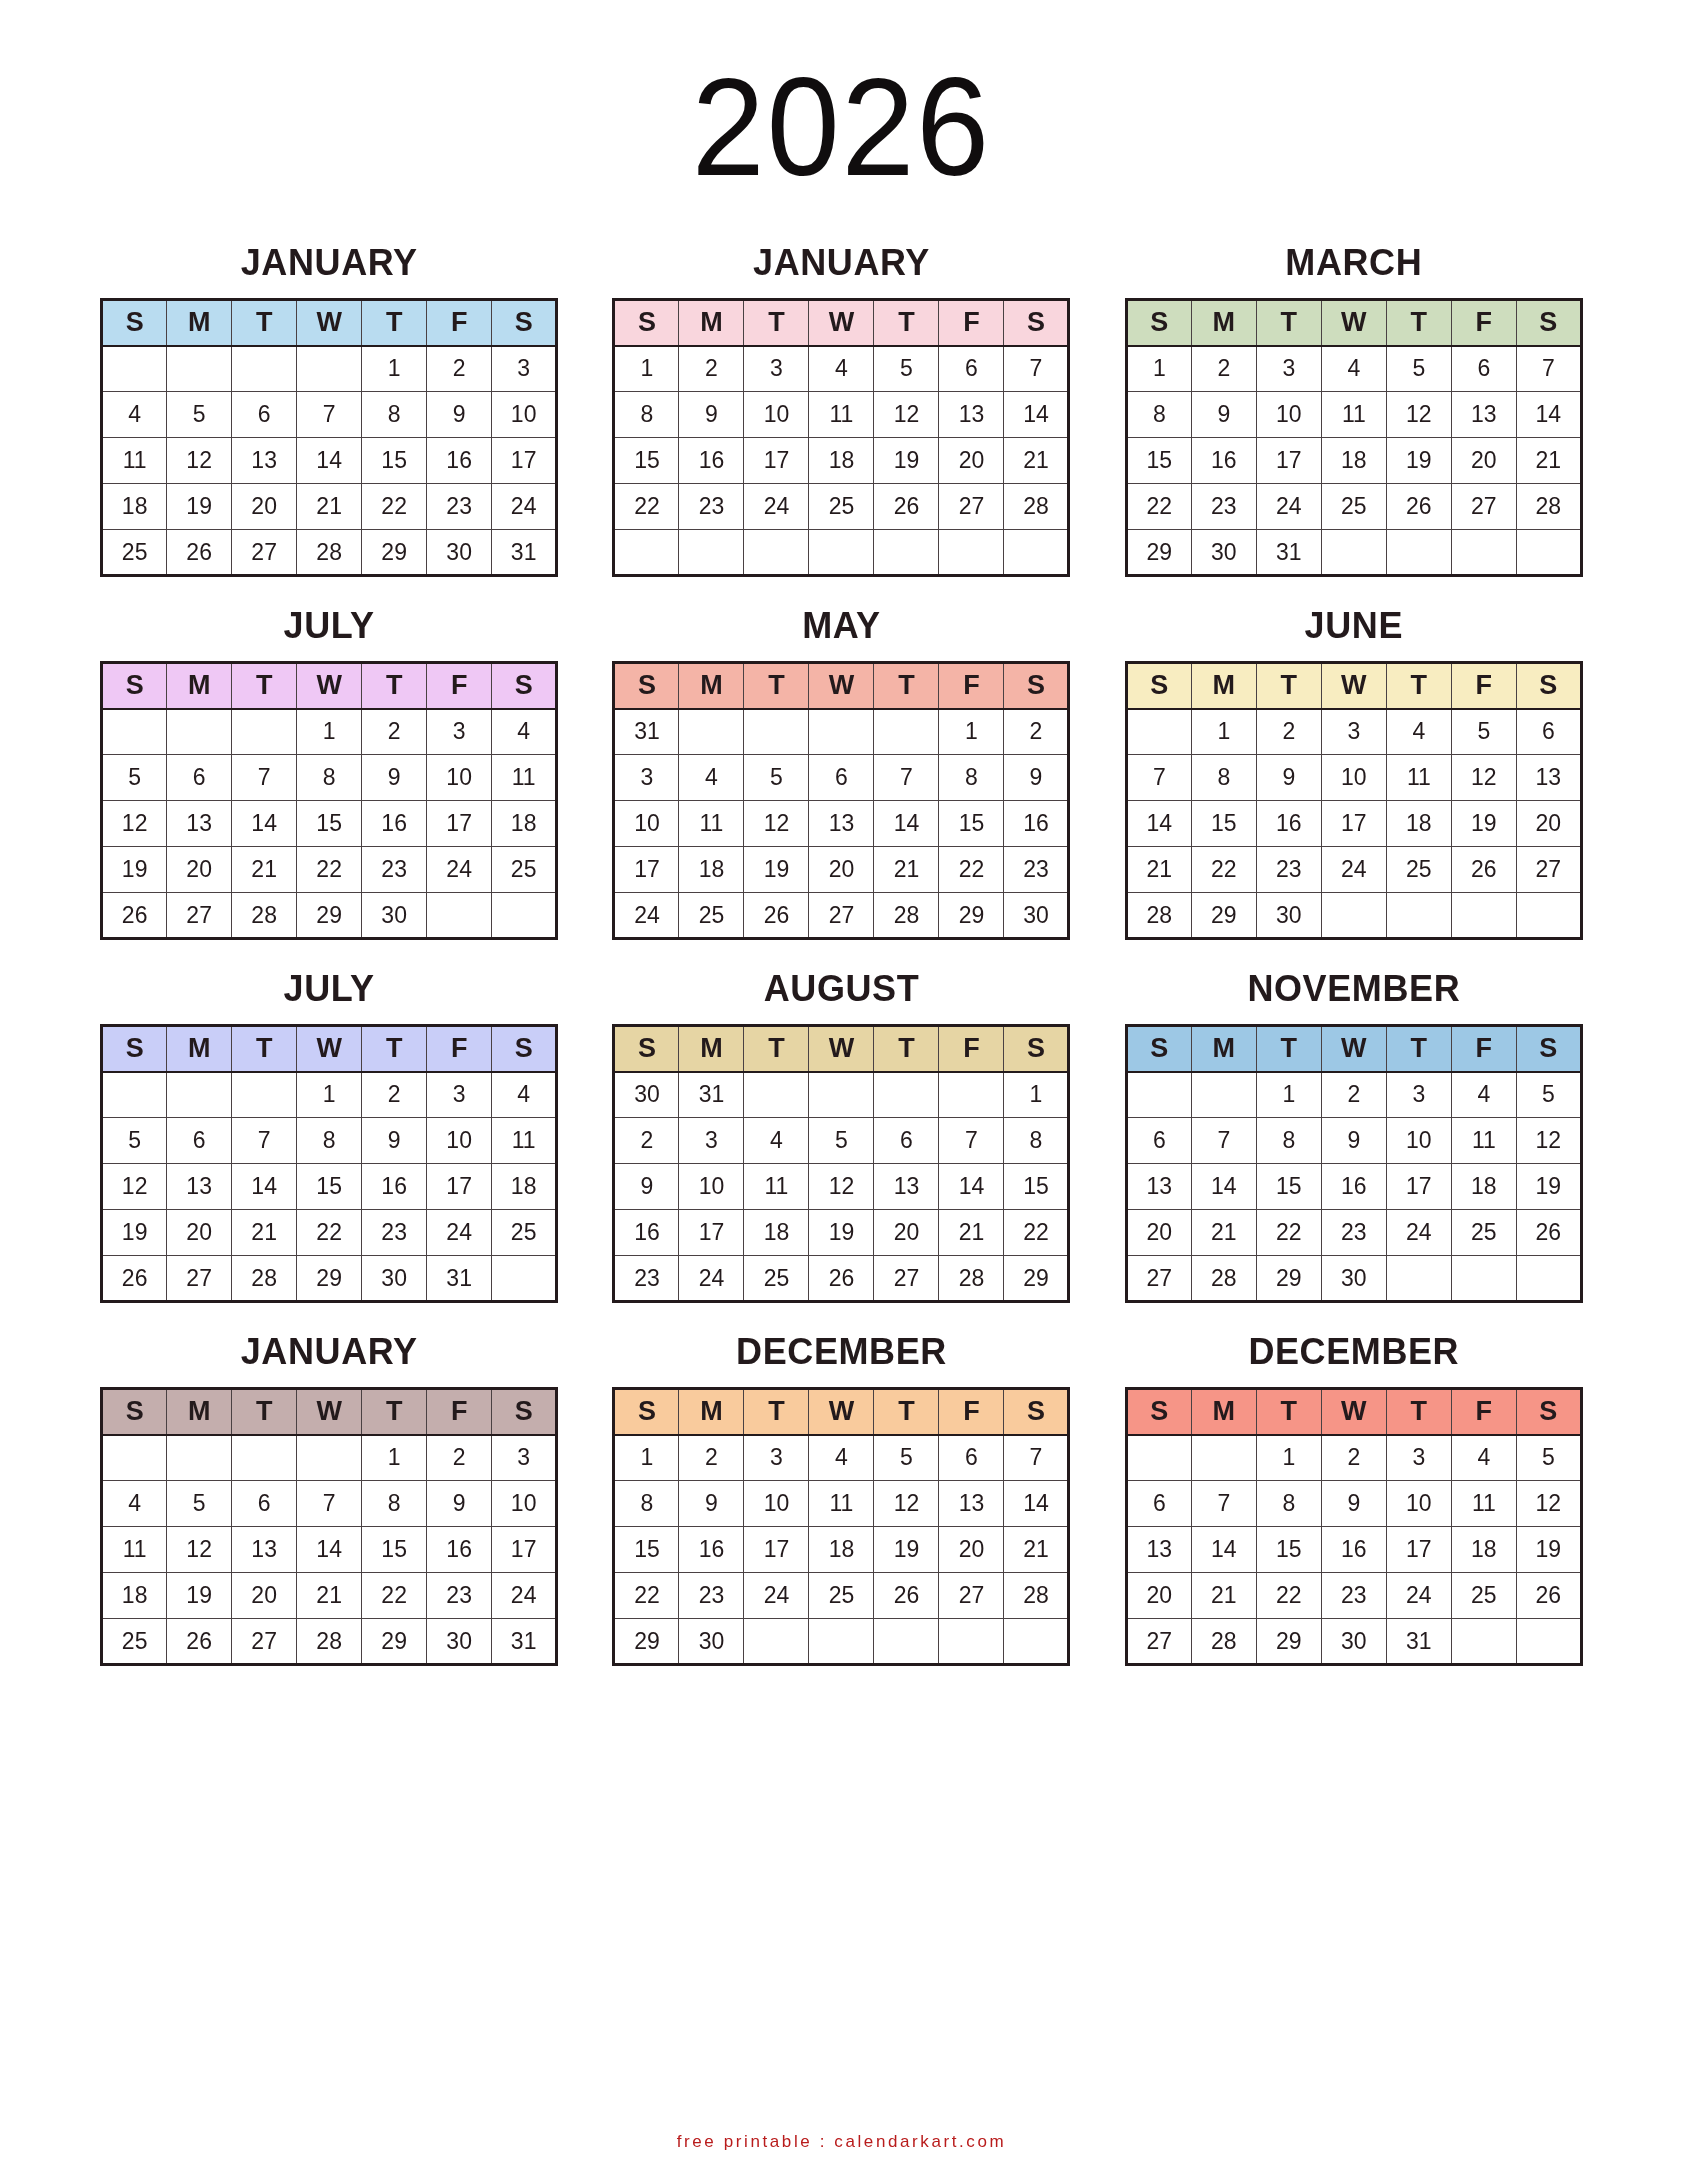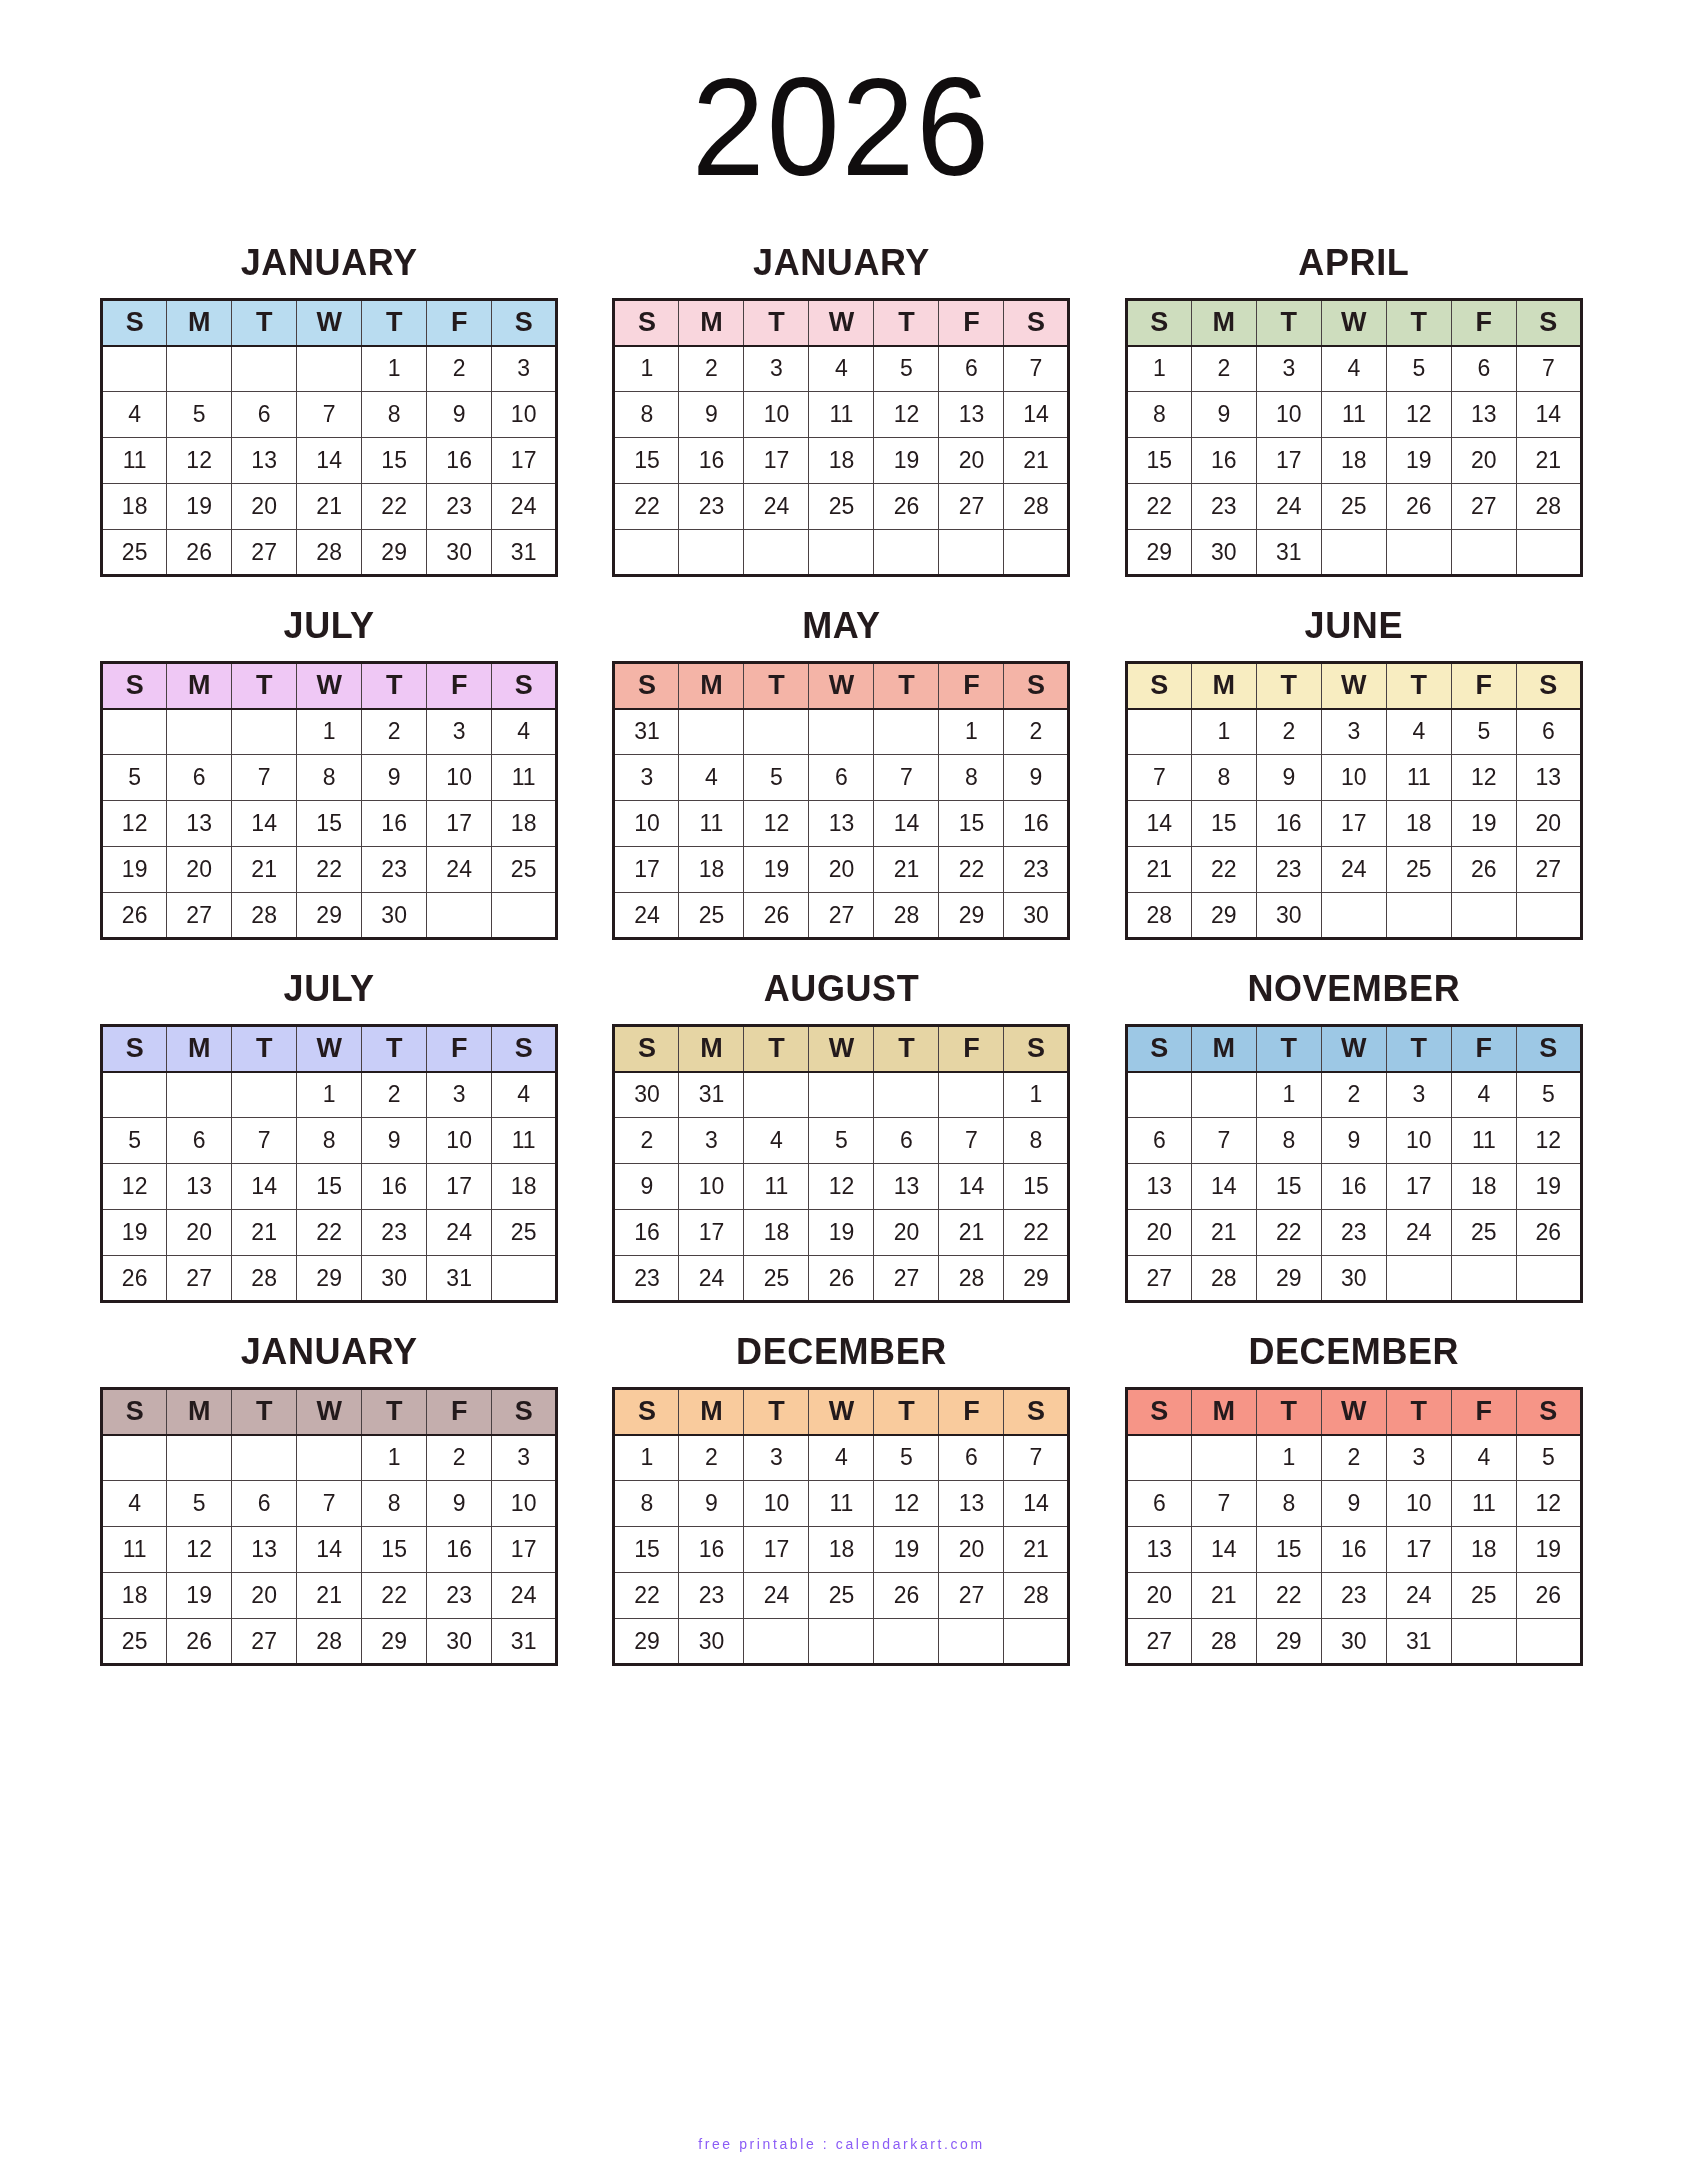--- a/index.html
+++ b/index.html
@@ -101,23 +101,23 @@
   }
 
   .month-table thead tr {
     border-bottom: 2px solid #231a1c;
   }
 
   
   .footer {
     margin-top: auto;
     margin-bottom: 26px;
-    font-size: 14px;
+    font-size: 17px;
     letter-spacing: 2.6px;
-    color: #8b5cf6;
+    color: #b91c1c;
     font-family: "Liberation Sans", sans-serif;
     text-align: right;
   }
 </style>
 </head>
 <body>
 
 <div class="page">
 
   <div class="year-title">2026</div>
@@ -243,21 +243,21 @@
               <td></td>
               <td></td>
               <td></td>
               <td></td>
               <td></td>
             </tr>
           </tbody>
         </table>
       </div>
       <div class="month">
-        <div class="month-name">APRIL</div>
+        <div class="month-name">MARCH</div>
         <table class="month-table">
           <thead>
             <tr>
               <th style="background: rgb(206, 221, 190);">S</th>
               <th style="background: rgb(206, 221, 190);">M</th>
               <th style="background: rgb(206, 221, 190);">T</th>
               <th style="background: rgb(206, 221, 190);">W</th>
               <th style="background: rgb(206, 221, 190);">T</th>
               <th style="background: rgb(206, 221, 190);">F</th>
               <th style="background: rgb(206, 221, 190);">S</th>

